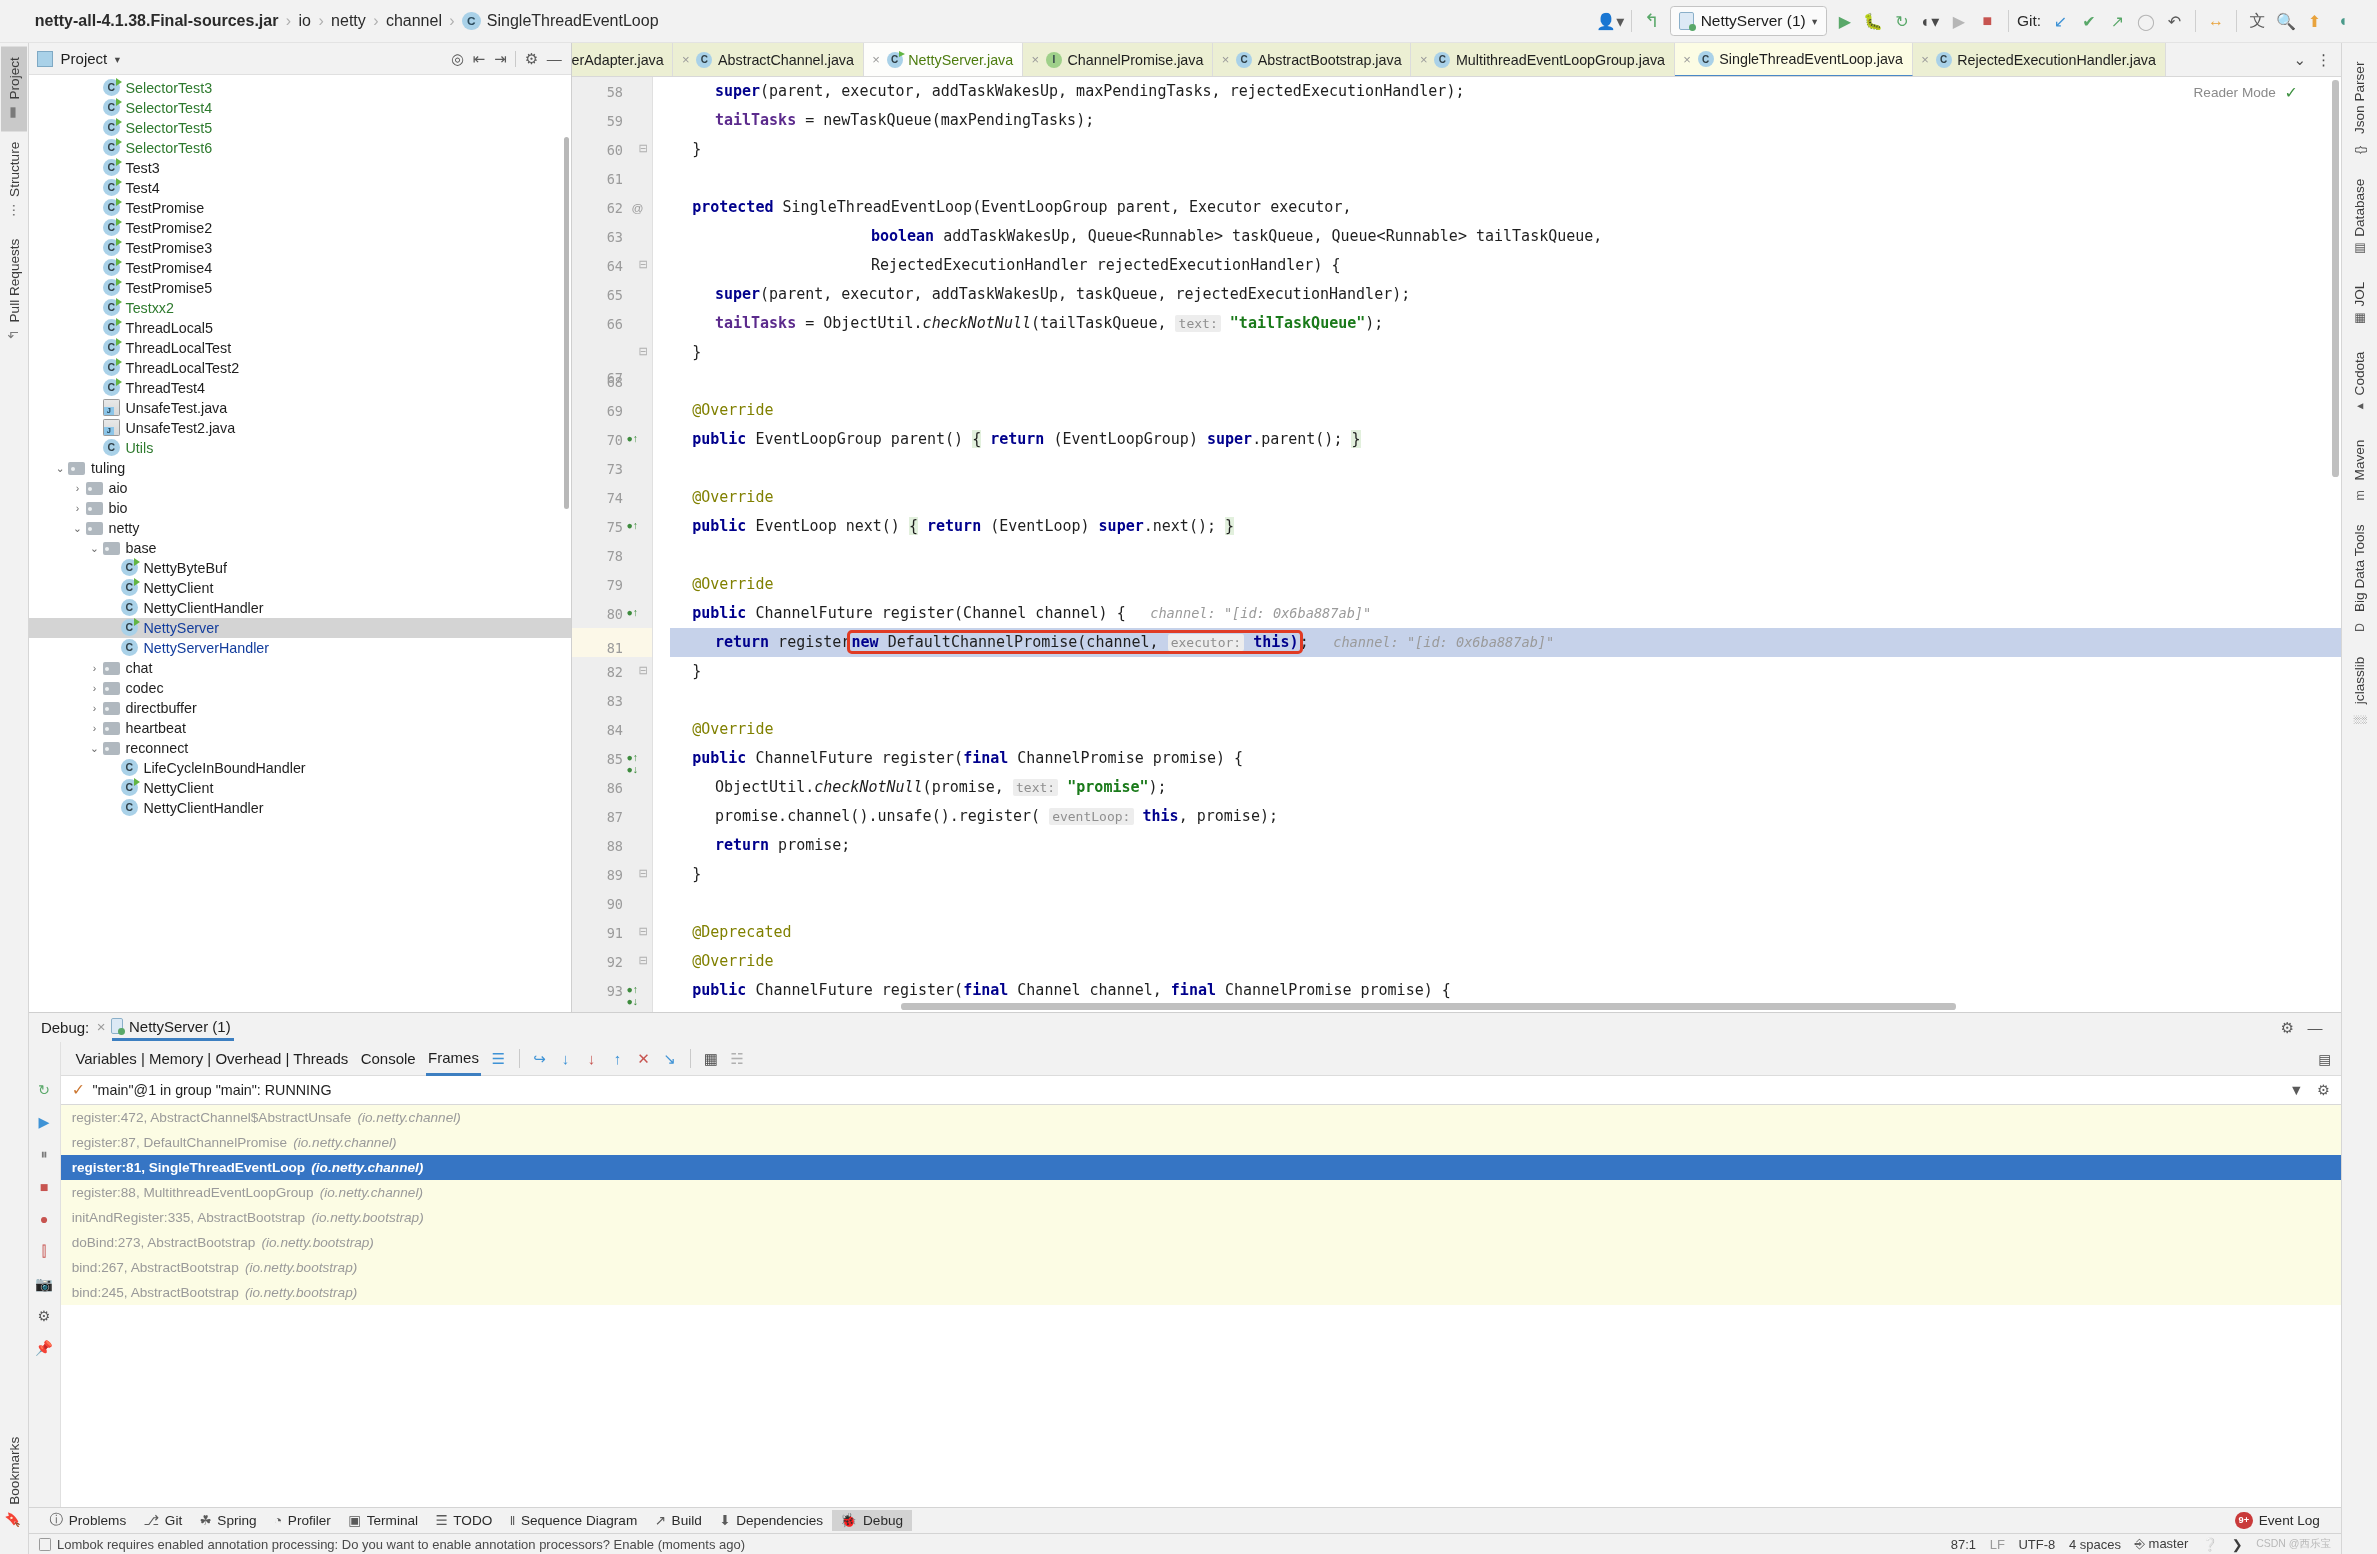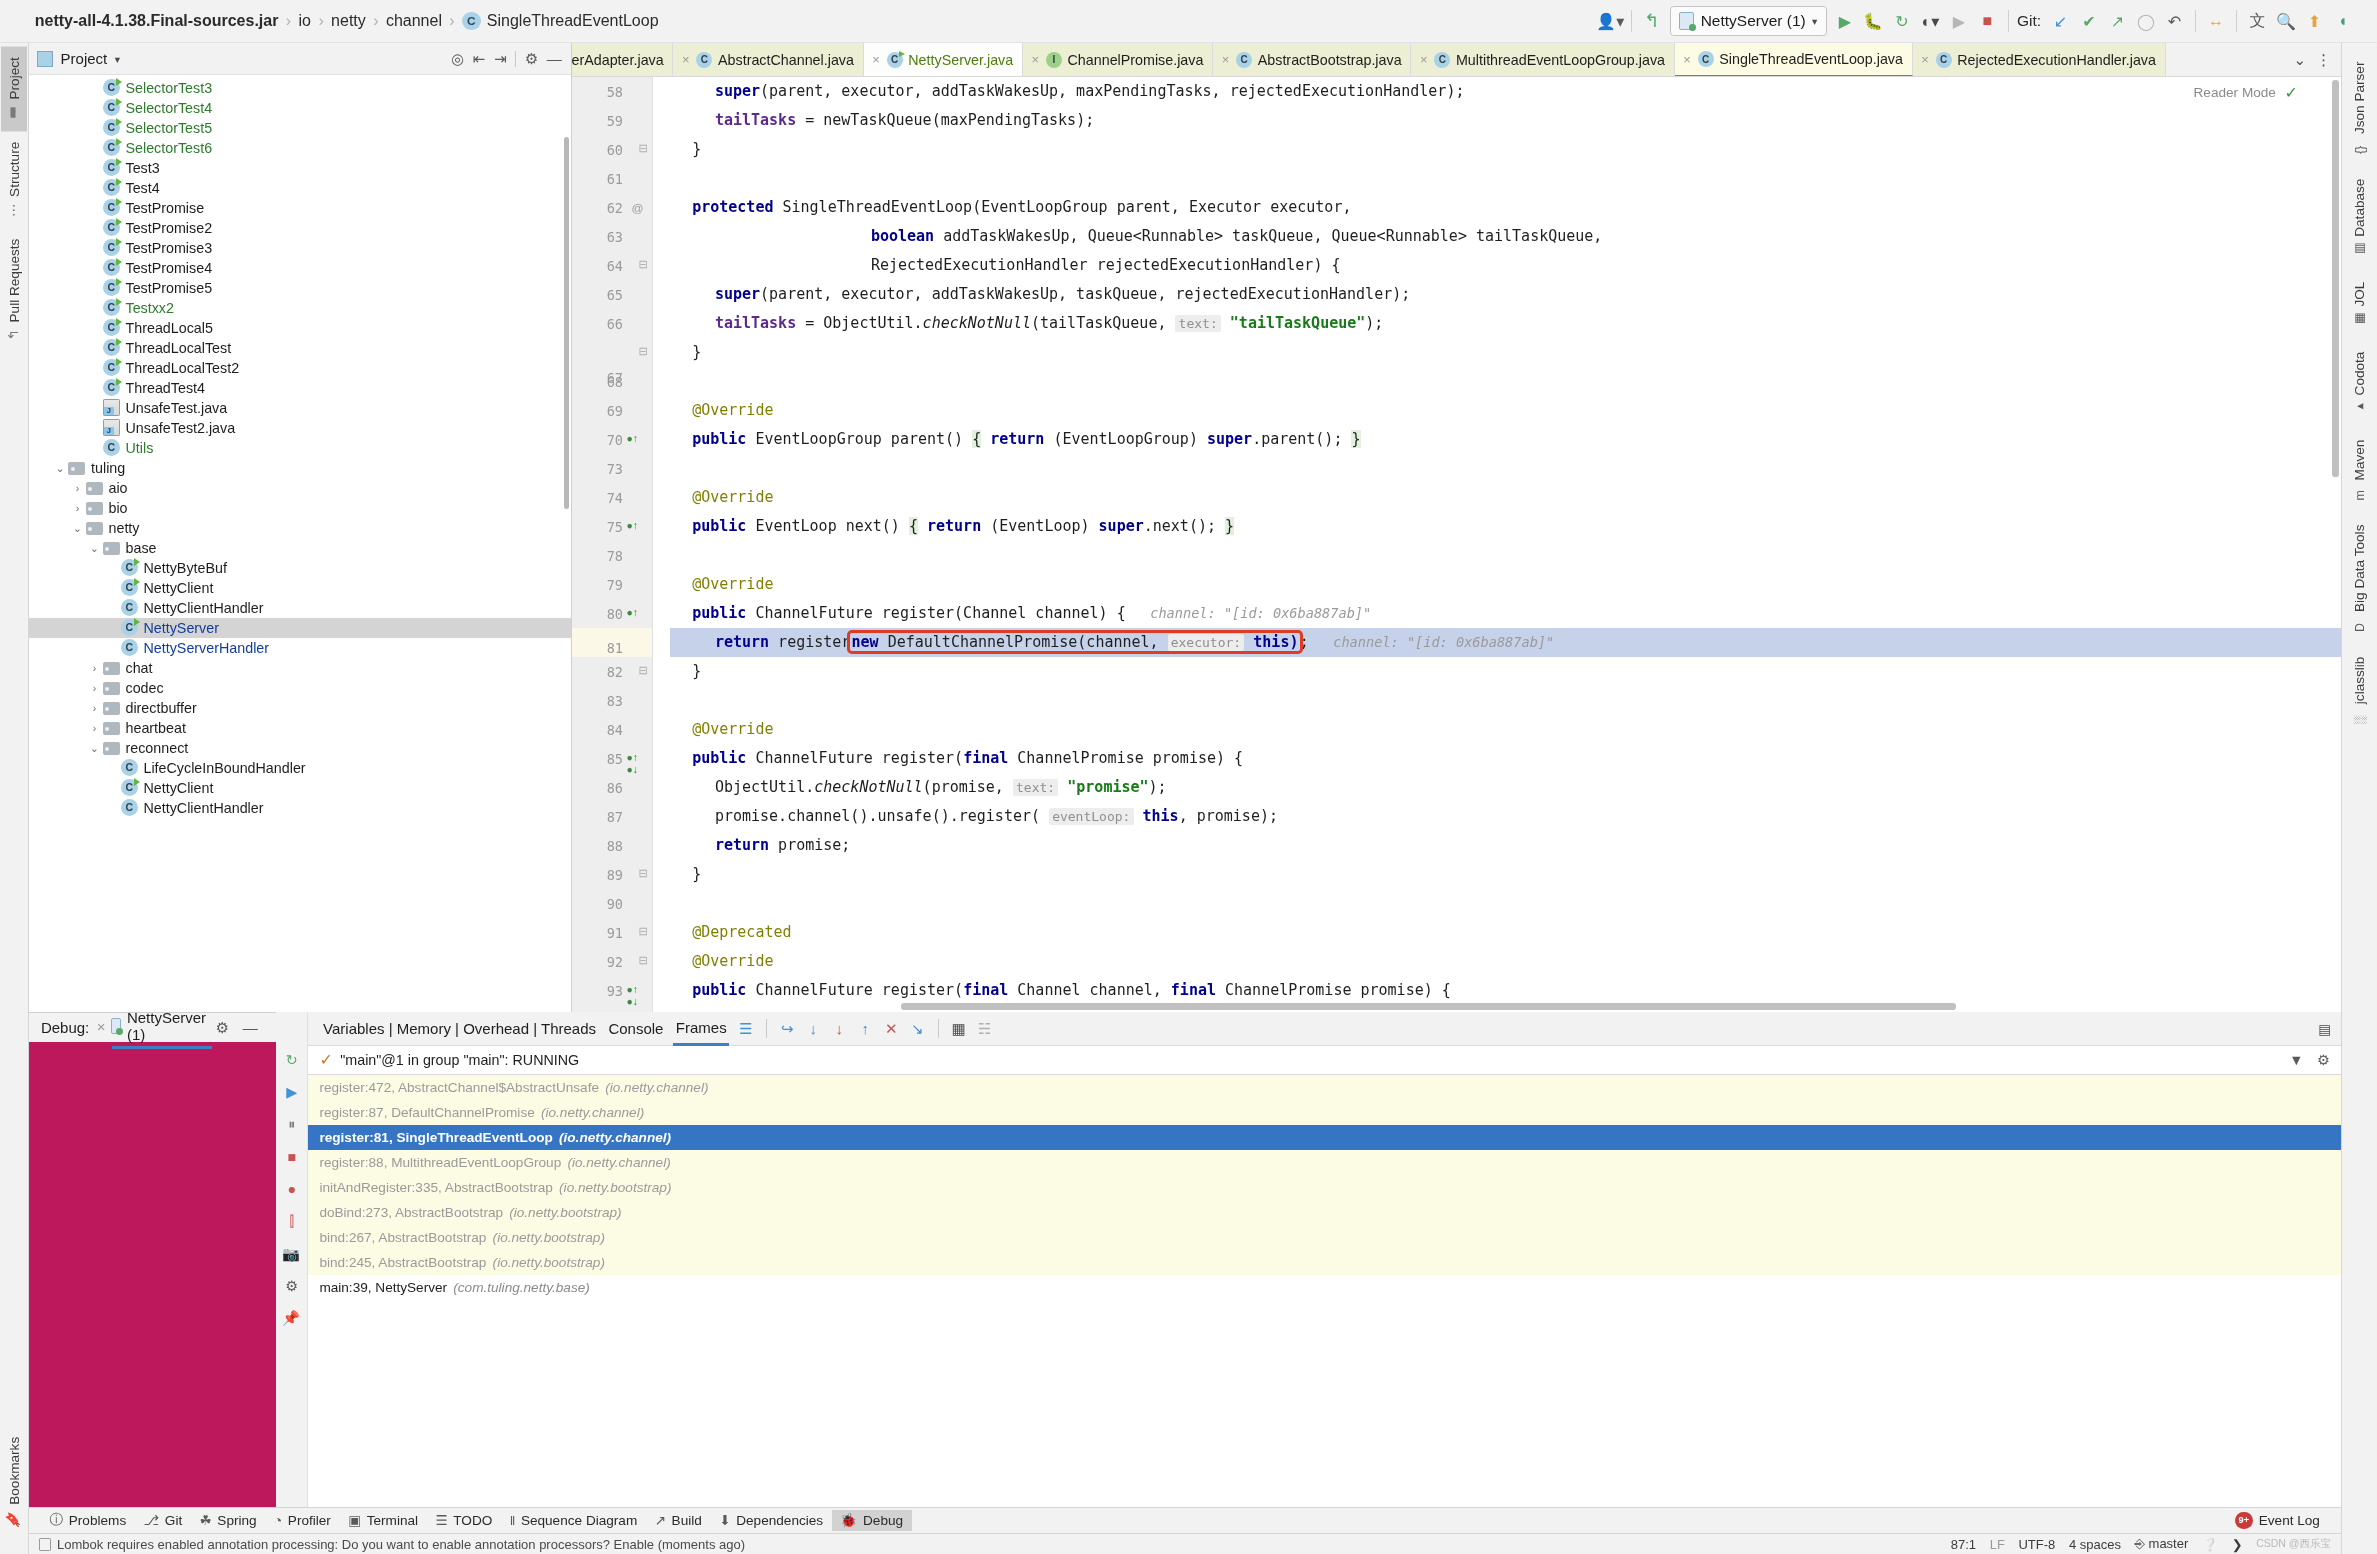--- a/index.html
+++ b/index.html
@@ -187,21 +187,21 @@
   .scroll-v {
     position: absolute; right: 2.5px; top: 2.5px; width: 6.2px; height: 397px;
     background: #c0c0c0; border-radius: 3.1px;
   }
   .scroll-h {
     position: absolute; left: 248px; bottom: 2.5px; height: 6.2px; width: 1055px;
     background: #c0c0c0; border-radius: 3.1px;
   }
 
   
-  .debug-panel { flex: 1 1 auto; display: flex; flex-direction: row; background: #be185d; min-height: 0; }
+  .debug-panel { flex: 1 1 auto; display: flex; flex-direction: column; background: #a3a3a3; min-height: 0; }
   .dbg-head {
     height: 30px; flex: 0 0 30px; display: flex; align-items: center; gap: 7.4px;
     padding: 0 12.4px; background: #f2f2f2; border-top: 0.6px solid #cfcfcf;
   }
   .dbg-title { font-size: 15px; color: #1e1e1e; }
   .dbg-tab {
     display: flex; align-items: center; gap: 5.6px; font-size: 15px; color: #1e1e1e;
     position: relative; padding-bottom: 2.5px;
   }
   .dbg-tab:after { content:''; position:absolute; left:15px; right:-3.7px; bottom:-3.7px; height:3.1px; background:#3d7fc1; }
@@ -806,24 +806,20 @@
                     <span class="pkg">(io.netty.bootstrap)</span>
                   </div>
                   <div class="frame">
                     <span>bind:267, AbstractBootstrap</span>
                     <span class="pkg">(io.netty.bootstrap)</span>
                   </div>
                   <div class="frame">
                     <span>bind:245, AbstractBootstrap</span>
                     <span class="pkg">(io.netty.bootstrap)</span>
                   </div>
-                  <div class="frame last">
-                    <span>main:39, NettyServer</span>
-                    <span class="pkg">(com.tuling.netty.base)</span>
-                  </div>
                 </div>
             </div>
           </div>
         </div>
       </div>
 
       <div class="toolwin-bar" id="twbar">
           <div class="tw-item">
             <span style="color: rgb(90, 90, 90);">ⓘ</span>
             <span>Problems</span>

